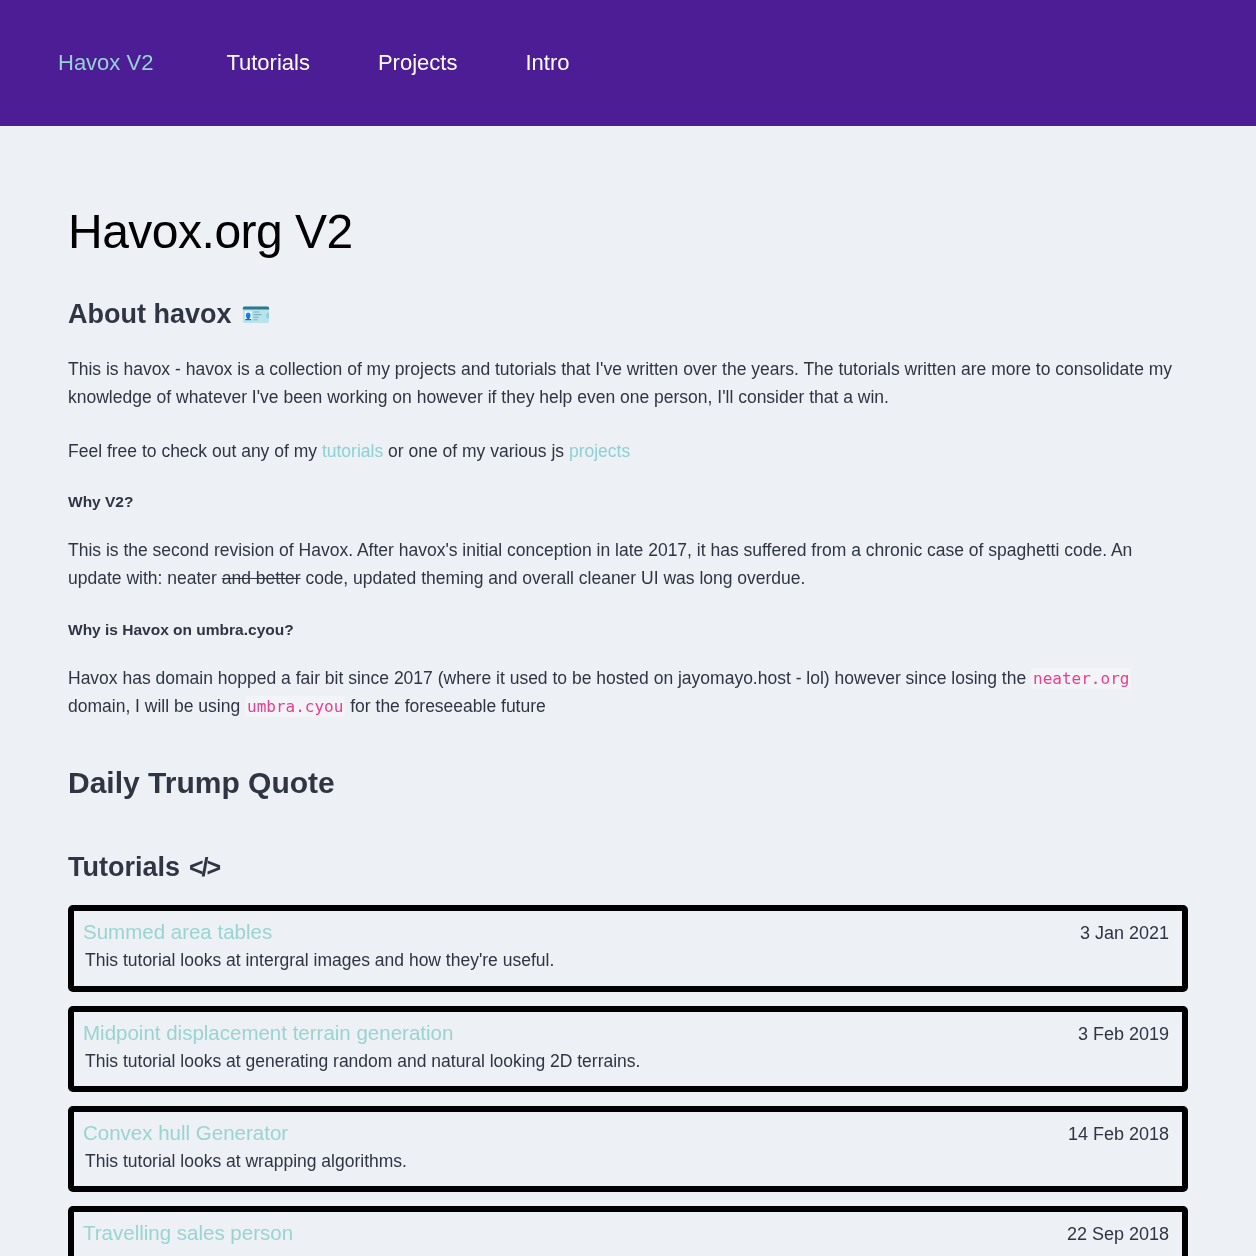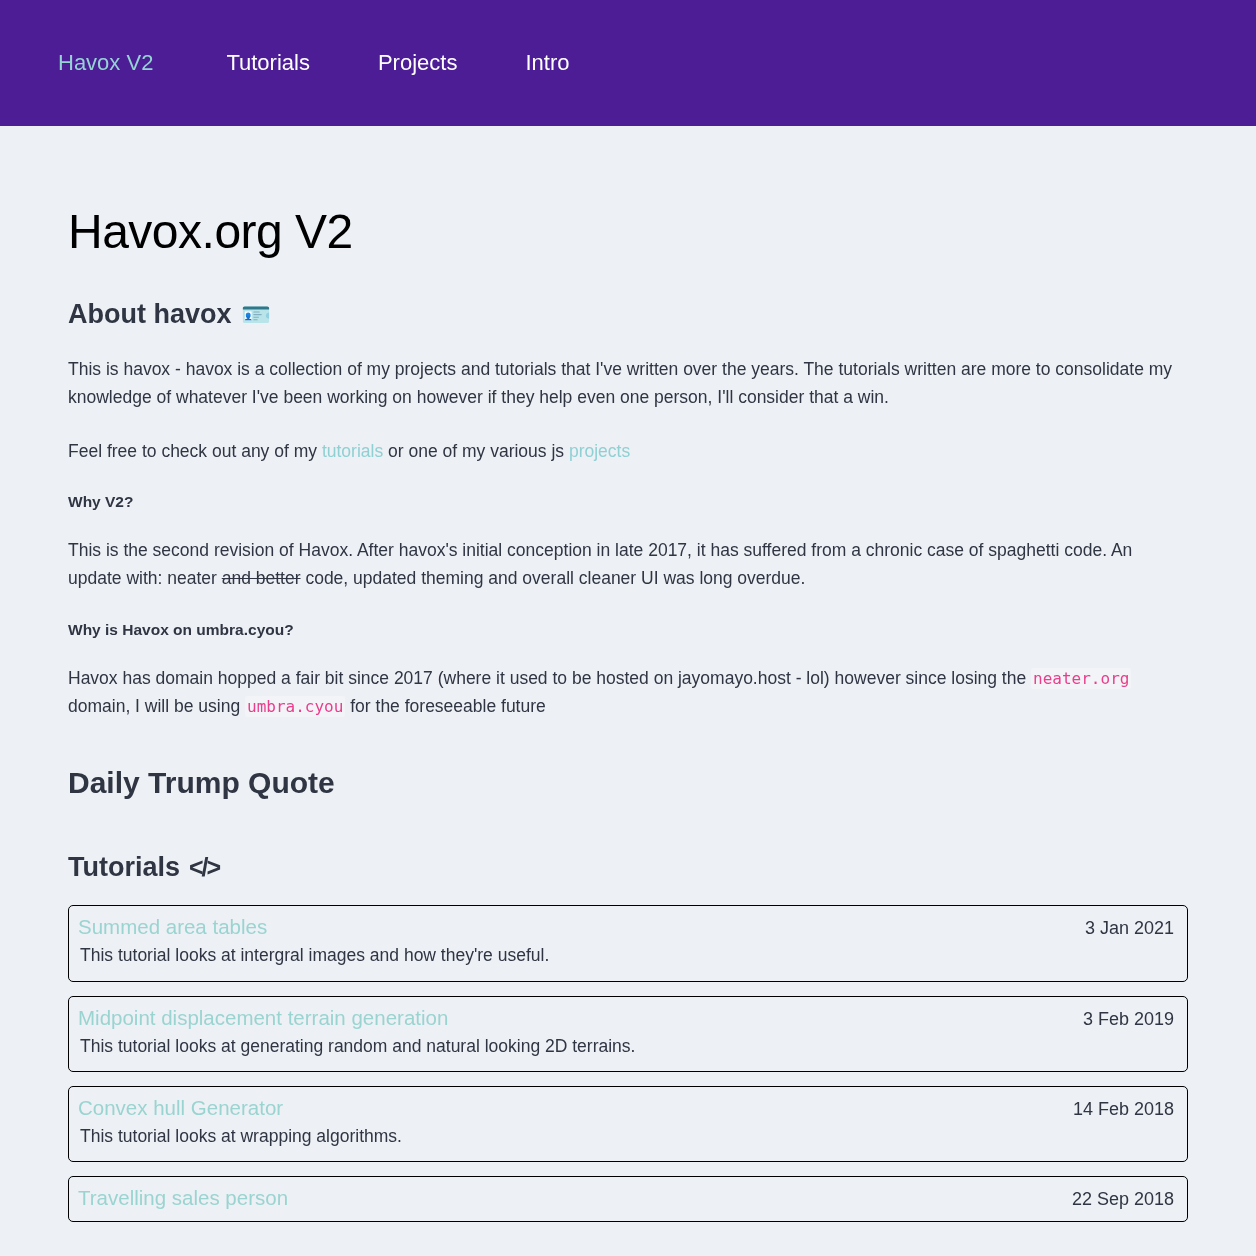--- a/index.html
+++ b/index.html
@@ -111,21 +111,21 @@
   }
   .code-glyph {
     font-size: 25px;
     font-weight: bold;
     letter-spacing: -2px;
   }
 
   
   .tut-list { margin-top: 22px; }
   .tut-card {
-    border: 1px solid #000000;
+    border: 6px solid #000000;
     border-radius: 5px;
     padding: 9px 13px 11px 9px;
     margin-bottom: 14px;
     background: transparent;
     cursor: pointer;
   }
   .tut-row {
     display: flex;
     justify-content: space-between;
     align-items: baseline;

